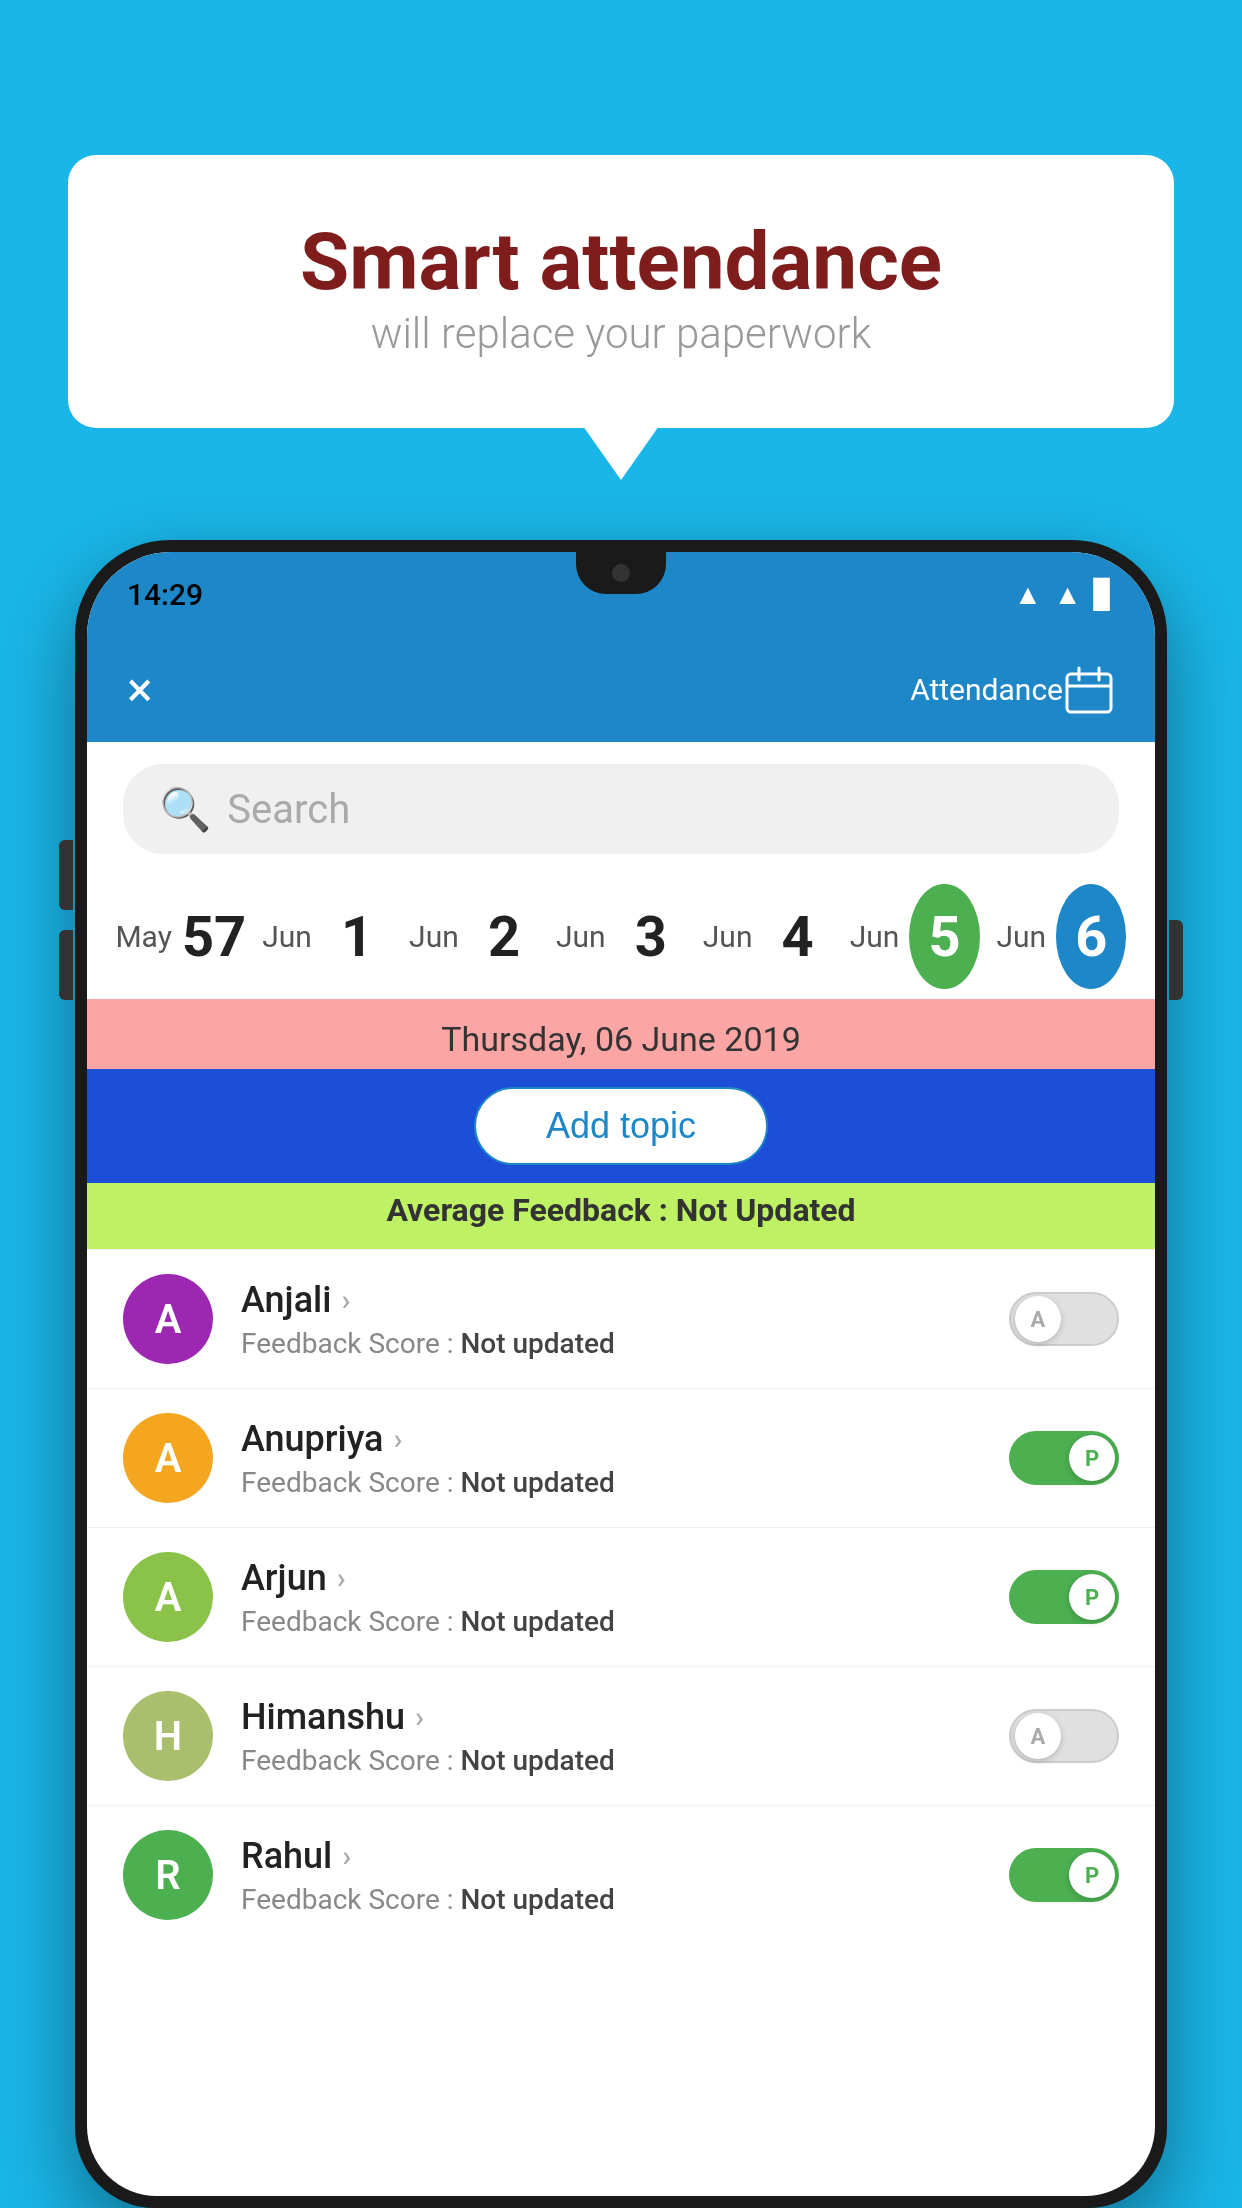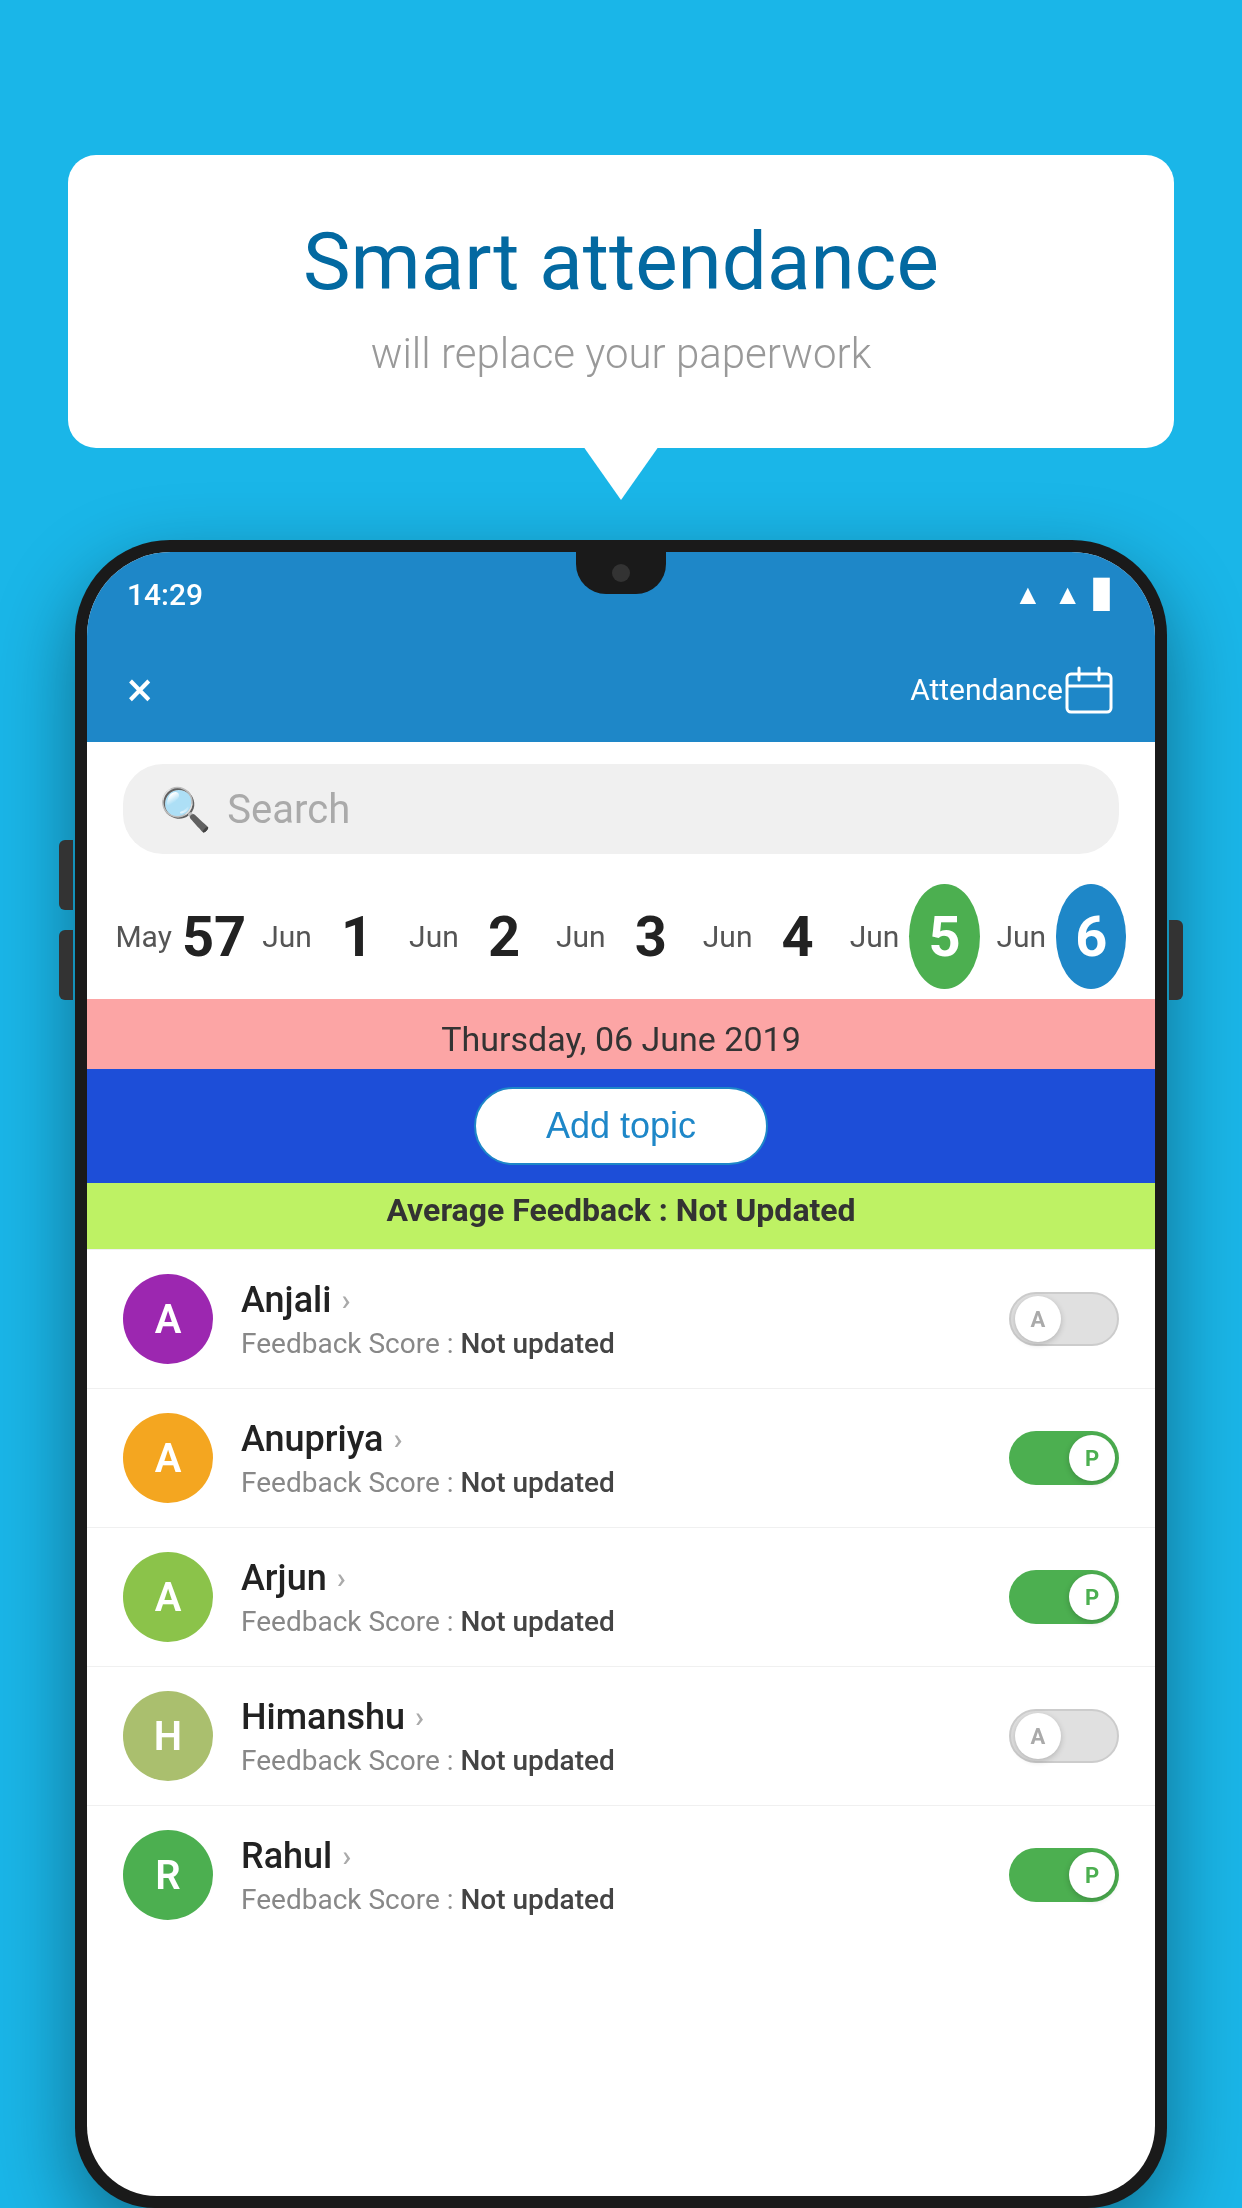--- a/index.html
+++ b/index.html
@@ -37,23 +37,22 @@
       transform: translateX(-50%);
       width: 0;
       height: 0;
       border-left: 38px solid transparent;
       border-right: 38px solid transparent;
       border-top: 54px solid white;
     }
 
     .speech-bubble h1 {
       font-size: 80px;
-      color: #0369a1;
-      font-weight: 400;
-      margin-bottom: 20px;
+      color: #7f1d1d;
+      font-weight: 700;
     }
 
     .speech-bubble p {
       font-size: 42px;
       color: #999;
       font-weight: 300;
     }
 
     
     .phone-frame {
@@ -81,21 +80,21 @@
       background: #1e87c8;
       height: 85px;
       position: relative;
       display: flex;
       align-items: center;
       justify-content: space-between;
       padding: 0 40px;
     }
 
     .phone-notch-bar .time {
-      color: #ffffff;
+      color: #000000;
       font-size: 30px;
       font-weight: 500;
     }
 
     .phone-notch {
       position: absolute;
       top: 0;
       left: 50%;
       transform: translateX(-50%);
       width: 90px;

